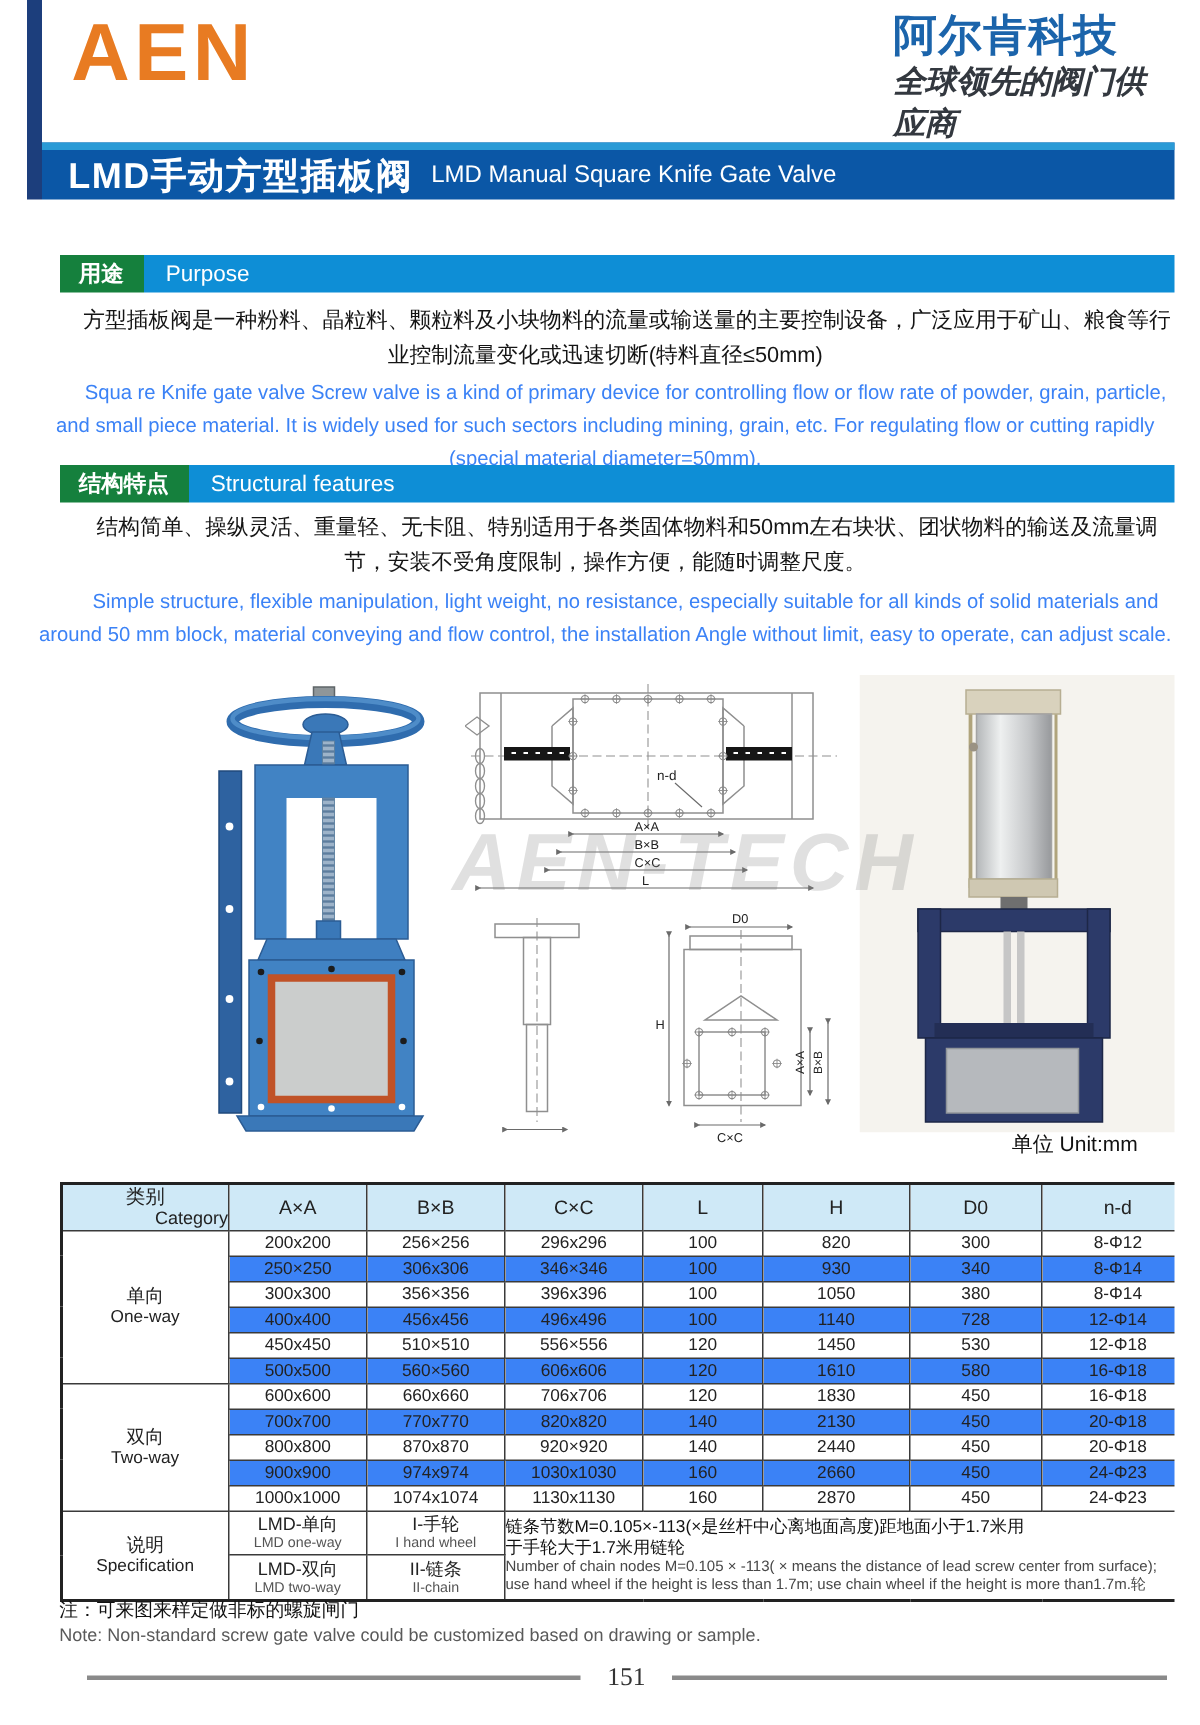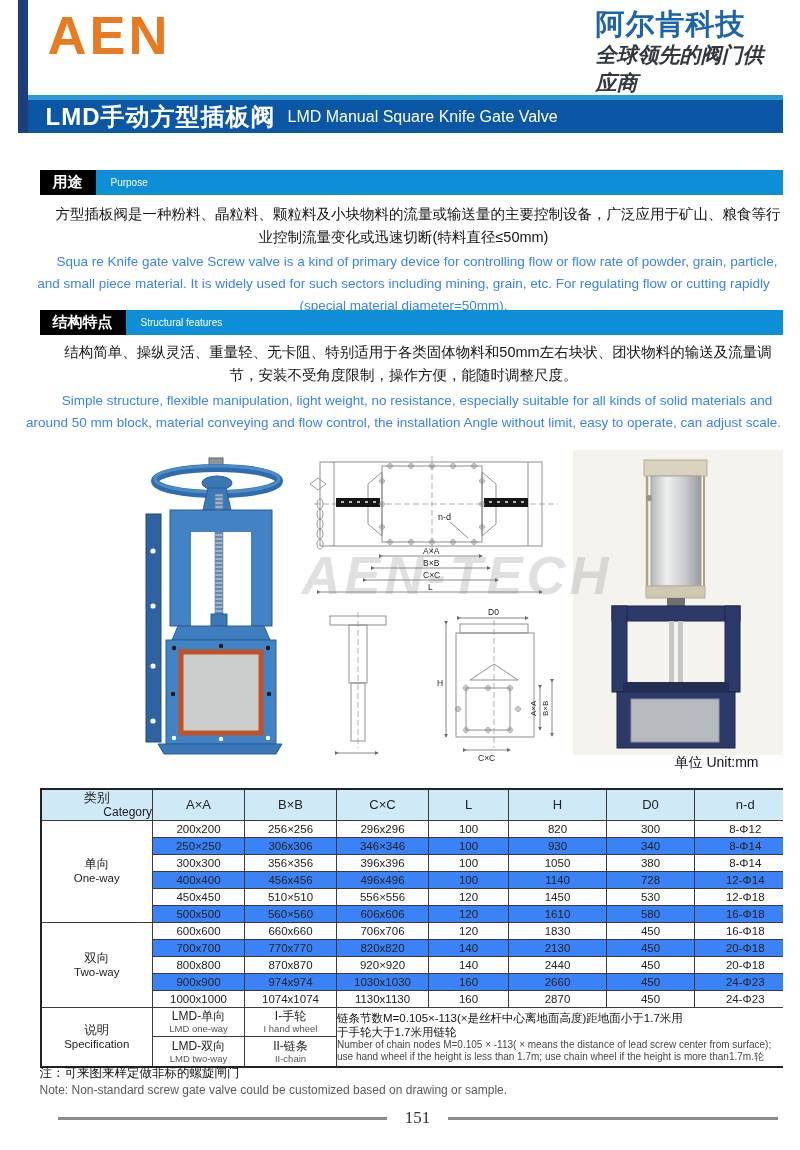--- a/index.html
+++ b/index.html
@@ -14,22 +14,22 @@
   .hdr-company { font-size:29px; font-weight:bold; color:#1b64ab; letter-spacing:1px; line-height:33px; }
   .hdr-tagline { font-size:21px; font-weight:bold; font-style:italic; color:#33383f; line-height:28px; }
   .hdr-subtagline { font-size:15px; color:#8a8f96; line-height:22px; }
 
   .title-bar { position:absolute; left:10px; top:95px; width:778px; height:38px; background:#0b57a6;
                border-top:5px solid #2a9ad6; display:flex; align-items:center; color:#fff; }
   .title-cn { font-size:24px; font-weight:bold; margin-left:18px; letter-spacing:1px; }
   .title-en { font-size:16px; margin-left:12px; }
 
   .sec-hdr { position:absolute; left:22px; width:758px; height:25px; display:flex; align-items:stretch; }
-  .sec-label { background:#000000; color:#fff; font-weight:bold; font-size:15px; display:flex; align-items:center; padding:0 13px; }
-  .sec-rest { background:#0e8ed6; color:#fff; font-size:10px; flex:1; display:flex; align-items:center; padding-left:15px; }
+  .sec-label { background:#15803d; color:#fff; font-weight:bold; font-size:15px; display:flex; align-items:center; padding:0 13px; }
+  .sec-rest { background:#0e8ed6; color:#fff; font-size:15px; flex:1; display:flex; align-items:center; padding-left:15px; }
 
   .para { position:absolute; left:8px; width:756px;text-align:center; }
   .para-cn { font-size:14.5px; line-height:23px; color:#141414; text-indent:2em; }
   .para-en { font-size:13.5px; line-height:22px; color:#3b82f6; text-indent:2em; }
 
   .figures { position:absolute; left:0; top:448px; width:800px; height:312px; }
   .fig { position:absolute; }
   .watermark { position:absolute; left:284px; top:96px; font-size:54px; font-weight:800; font-style:italic;
                color:rgba(130,130,130,0.25); letter-spacing:4px; white-space:nowrap; }
 

